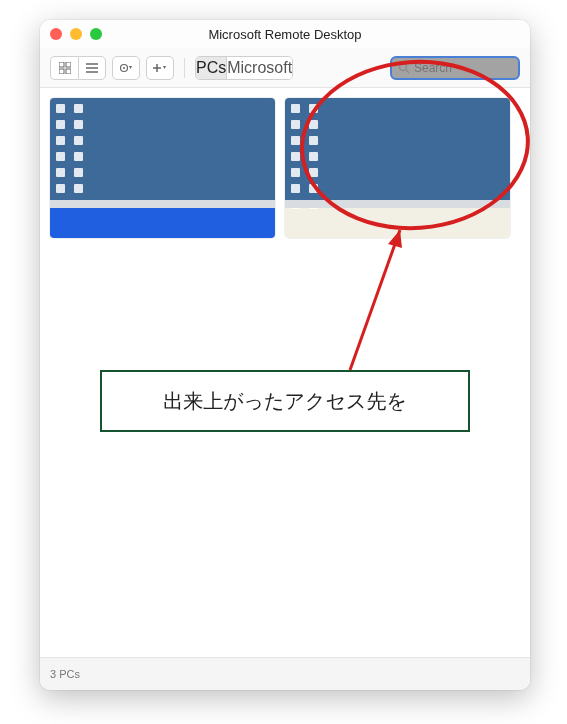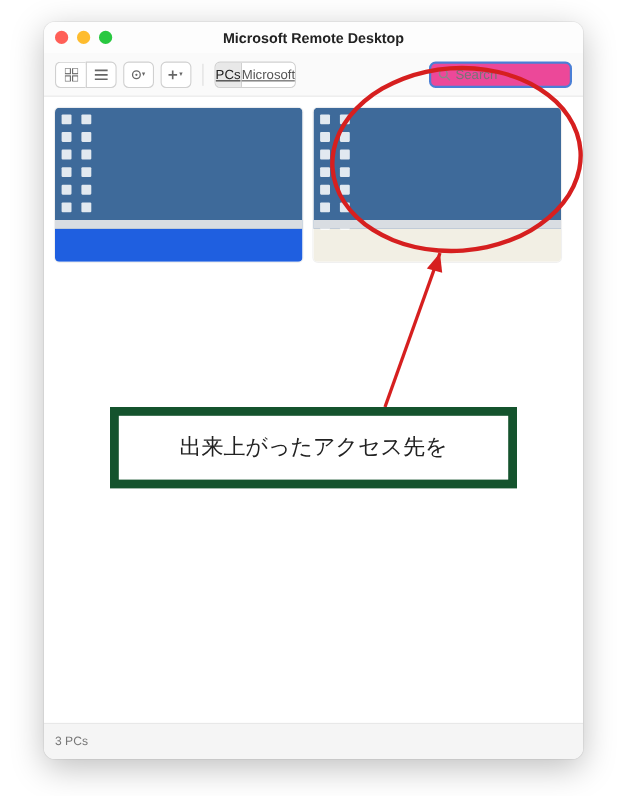--- a/index.html
+++ b/index.html
@@ -38,21 +38,21 @@
   }
   .dot { width: 12px; height: 12px; border-radius: 50%; }
   .dot.red { background: #ff5f57; }
   .dot.yellow { background: #febc2e; }
   .dot.green { background: #28c840; }
   .title {
     position: absolute;
     left: 0; right: 0;
     text-align: center;
     font-size: 13px;
-    font-weight: 700;
+    font-weight: 400;
     color: #222;
     pointer-events: none;
   }
   .toolbar {
     height: 40px;
     display: flex;
     align-items: center;
     padding: 0 10px;
     gap: 6px;
     border-bottom: 1px solid #e5e5e5;
@@ -84,44 +84,43 @@
   }
   .segmented {
     display: flex;
     border: 1px solid #d0d0d0;
     border-radius: 5px;
     overflow: hidden;
     height: 24px;
   }
   .seg {
     padding: 0 0;
-    font-size: 12px;
+    font-size: 16px;
     display: flex;
     align-items: center;
     color: #555;
     background: #fff;
     cursor: pointer;
-    text-decoration: underline;
   }
   .seg.active {
     background: #e8e8e8;
     color: #222;
     font-weight: 500;
   }
   .seg + .seg { border-left: 1px solid #d0d0d0; }
   .search {
     height: 24px;
     flex: 0 0 130px;
     border: 2.5px solid #4a7fd6;
     border-radius: 6px;
     display: flex;
     align-items: center;
     padding: 0 6px;
     gap: 4px;
-    background: #ec4899;
+    background: #a3a3a3;
     margin-left: auto;
   }
   .search svg { flex: 0 0 auto; }
   .search input {
     border: none;
     outline: none;
     font-size: 12px;
     width: 100%;
     color: #333;
     background: transparent;
@@ -183,21 +182,21 @@
   }
   
   .annot-ellipse {
     position: absolute;
     border: 4px solid #d61f1f;
     border-radius: 50%;
     pointer-events: none;
   }
   .annot-box {
     position: absolute;
-    border: 8px solid #14532d;
+    border: 2px solid #14532d;
     background: #fff;
     padding: 14px 20px;
     font-size: 20px;
     color: #222;
     line-height: 1.5;
     text-align: center;
   }
   .annot-arrow {
     position: absolute;
     pointer-events: none;

